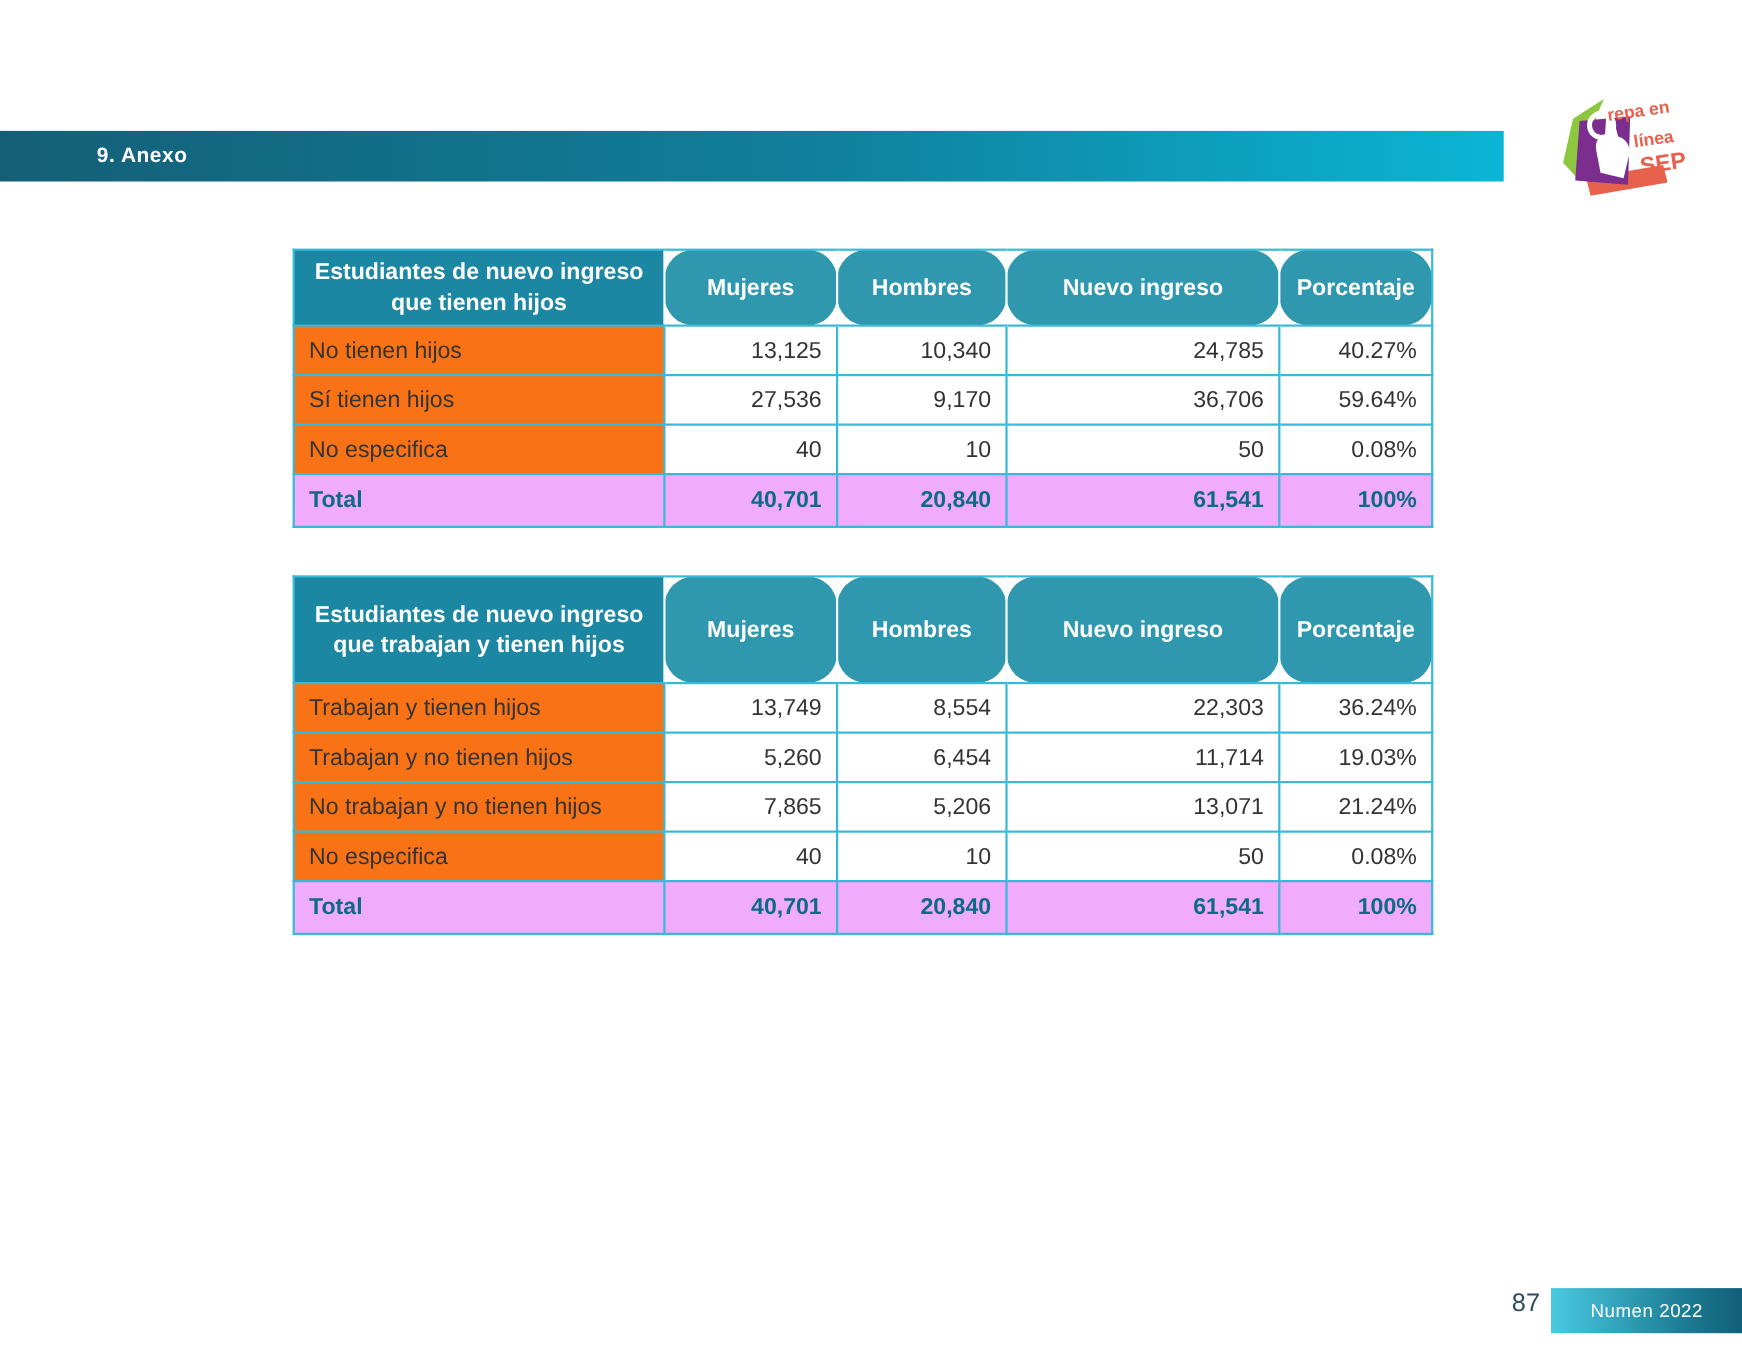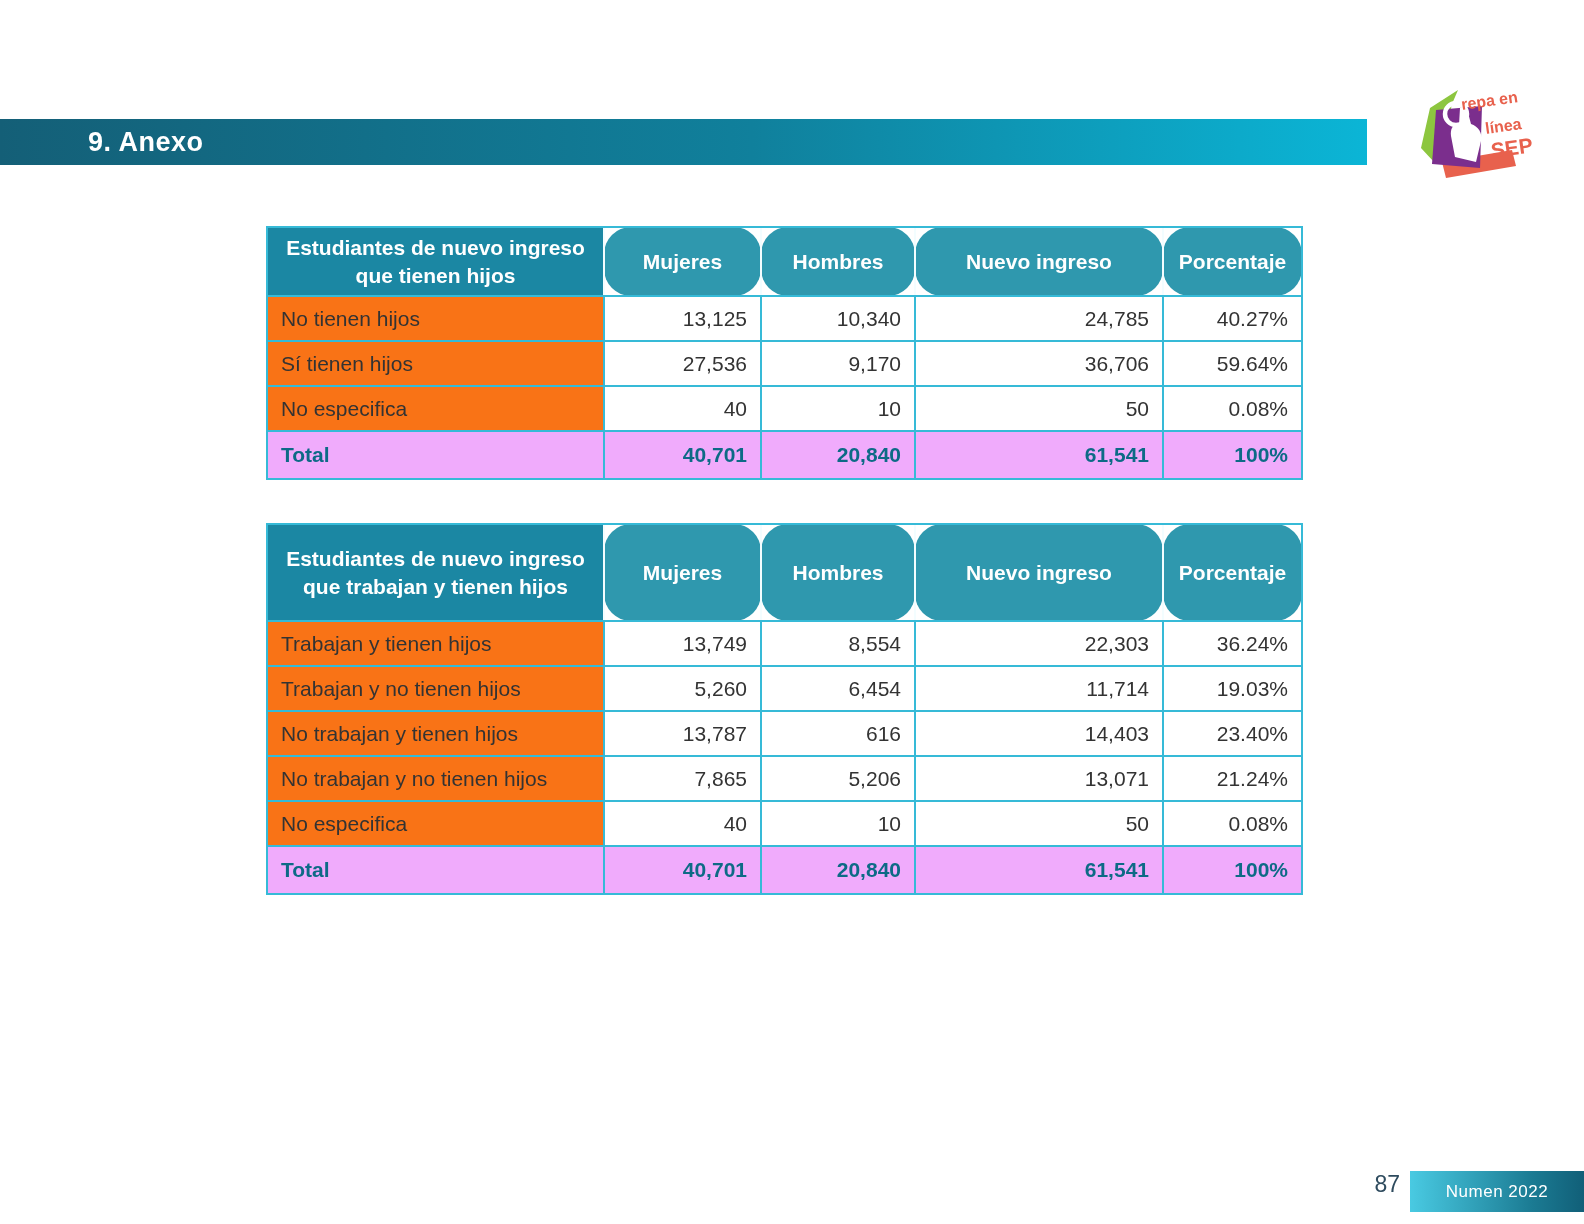--- a/index.html
+++ b/index.html
@@ -8,21 +8,21 @@
     font-family:"Liberation Sans", sans-serif; overflow:hidden;
   }
 
   
   .header-bar {
     position:absolute; left:0; top:119px; width:1367px; height:46px;
     background:linear-gradient(90deg,#145f77 0%, #10809c 55%, #0bb5d6 100%);
     display:flex; align-items:center;
   }
   .header-bar .title {
-    margin-left:88px; color:#ffffff; font-size:27px; font-weight:bold;
+    margin-left:88px; color:#ffffff; font-size:19px; font-weight:bold;
     letter-spacing:0.5px;
   }
 
   
   .logo { position:absolute; left:1400px; top:82px; width:150px; height:102px; }
 
   
   .tbl-wrap { position:absolute; left:266px; }
   .tbl-wrap.t1 { top:226px; }
   .tbl-wrap.t2 { top:523px; }
@@ -169,27 +169,20 @@
             <td class="num">36.24%</td>
           </tr>
           <tr>
             <td class="label">Trabajan y no tienen hijos</td>
             <td class="num">5,260</td>
             <td class="num">6,454</td>
             <td class="num">11,714</td>
             <td class="num">19.03%</td>
           </tr>
           <tr>
-            <td class="label">No trabajan y tienen hijos</td>
-            <td class="num">13,787</td>
-            <td class="num">616</td>
-            <td class="num">14,403</td>
-            <td class="num">23.40%</td>
-          </tr>
-          <tr>
             <td class="label">No trabajan y no tienen hijos</td>
             <td class="num">7,865</td>
             <td class="num">5,206</td>
             <td class="num">13,071</td>
             <td class="num">21.24%</td>
           </tr>
           <tr>
             <td class="label">No especifica</td>
             <td class="num">40</td>
             <td class="num">10</td>

